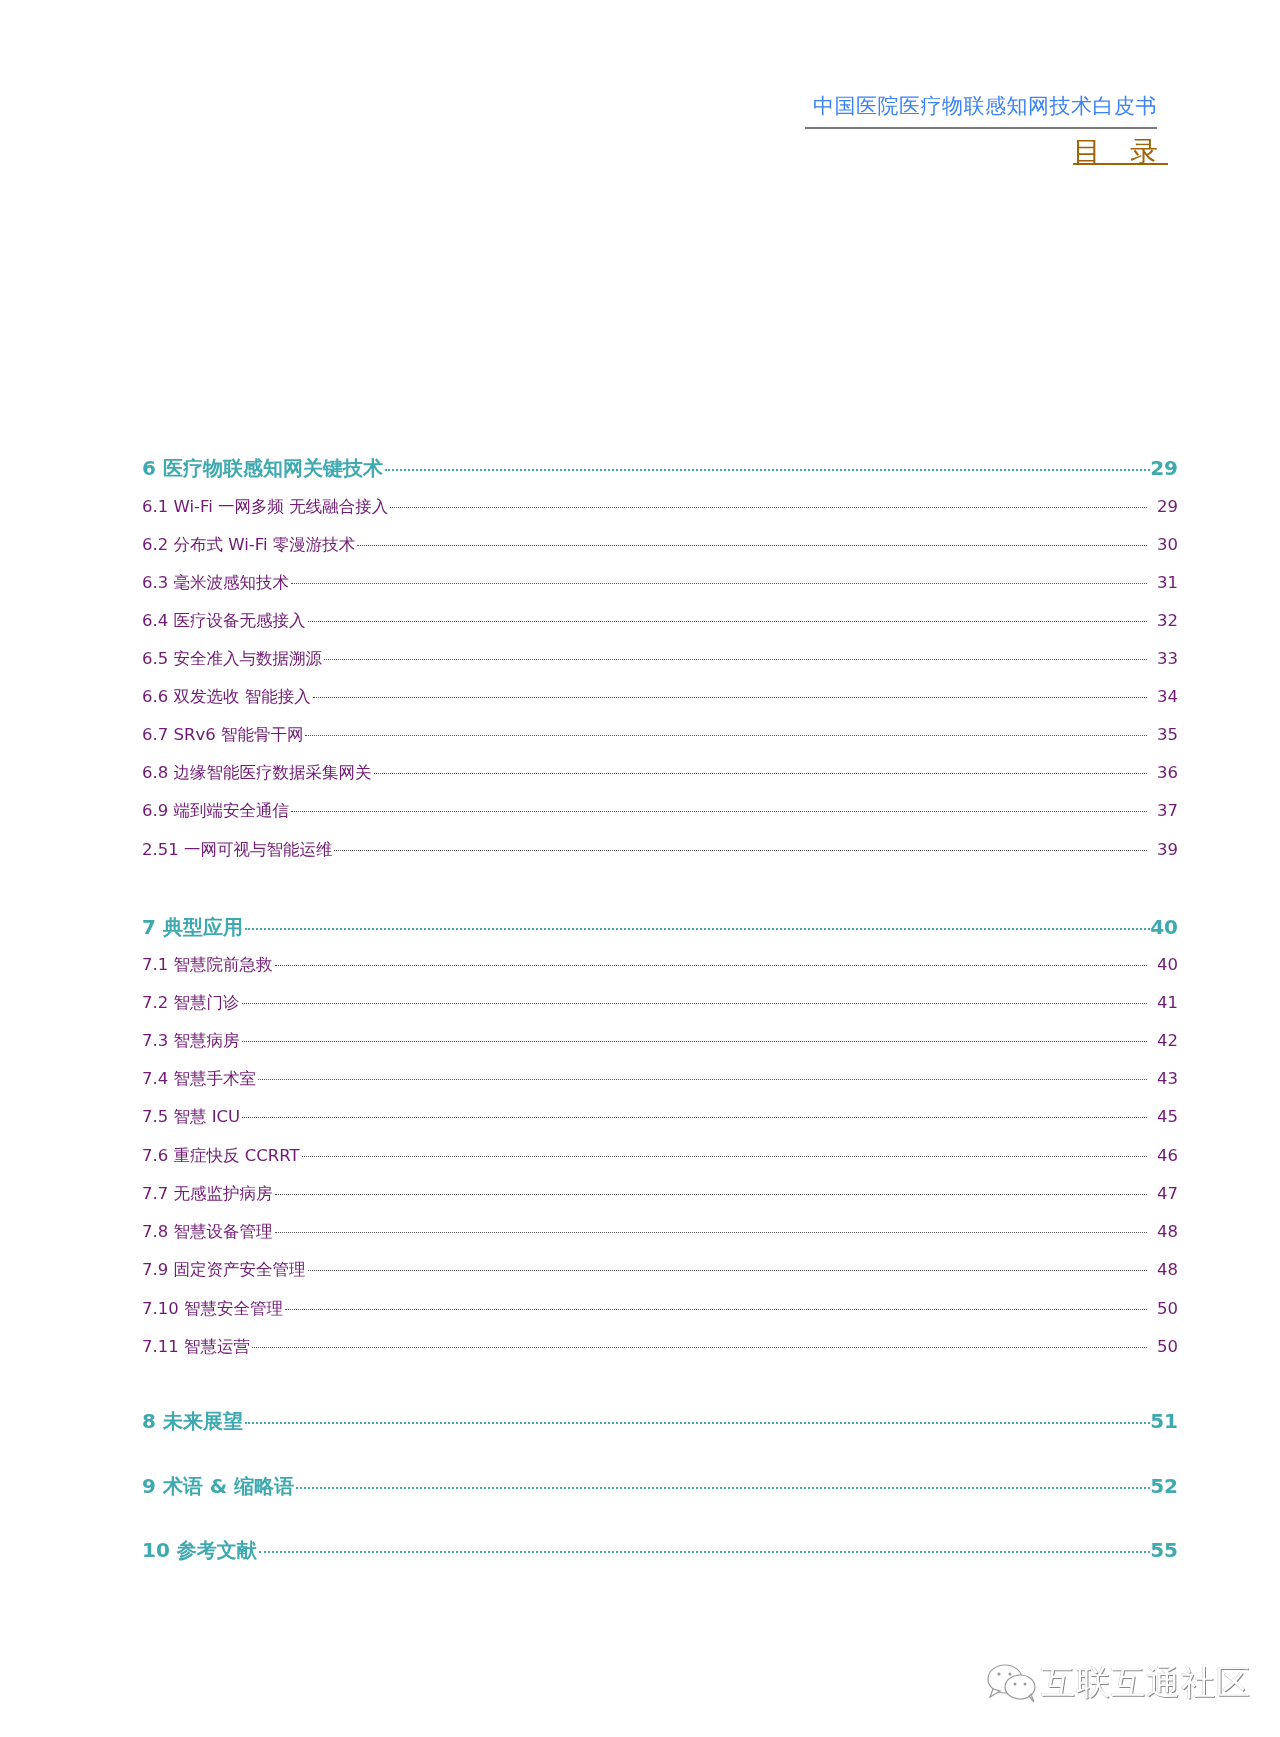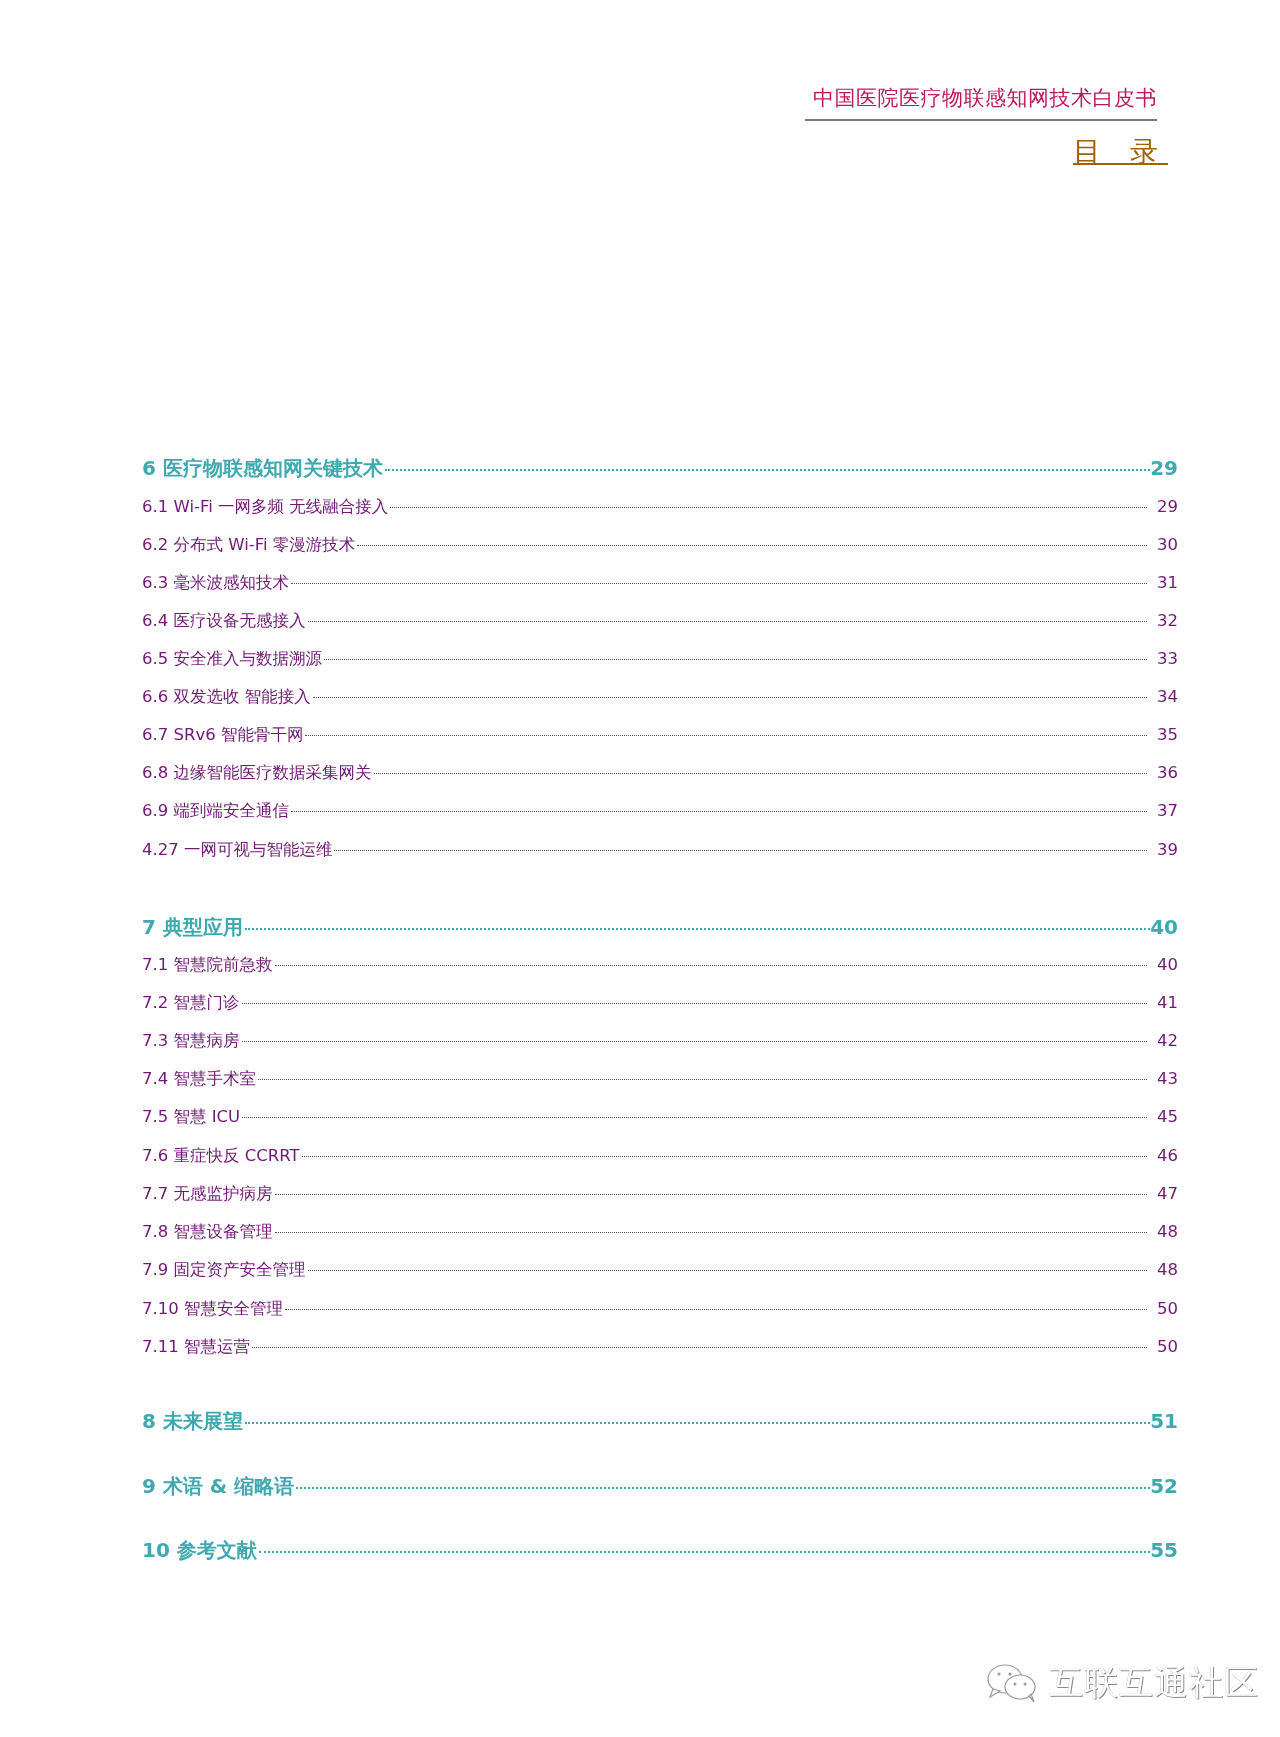--- a/index.html
+++ b/index.html
@@ -1,38 +1,38 @@
 <!DOCTYPE html>
 <html><head>
 <meta charset="utf-8">
 <style>
   html, body { margin: 0; padding: 0; background: #ffffff; }
   body { width: 1280px; height: 1737px; position: relative; overflow: hidden;
          font-family: "DejaVu Sans", "Liberation Sans", sans-serif; color: #3a3a3a; }
   .doc-header { position: absolute; left: 805px; top: 82px; width: 352px; }
-  .doc-title { font-size: 21px; color: #be185d; text-align: right; white-space: nowrap; letter-spacing: 0.5px; line-height: 32px; }
+  .doc-title { font-size: 21px; color: #3b82f6; text-align: right; white-space: nowrap; letter-spacing: 0.5px; line-height: 32px; margin-top: 8px; }
   .doc-rule { height: 2px; background: #7a7a7a; margin-top: 5px; }
   .toc-title { position: absolute; right: 122px; top: 130px; font-size: 28px; color: #a16207; letter-spacing: 10px; line-height: 44px; margin-right: -10px; text-decoration: underline; }
 
   .toc { position: absolute; left: 121px; width: 1036px; top: 0; }
   .row { position: absolute; left: 0; width: 1036px; display: flex; align-items: baseline; white-space: nowrap; margin-left: 21px; }
   .row .label { flex: 0 0 auto; }
   .row .leader { flex: 1 1 auto; overflow: hidden; height: 1em; position: relative; margin: 0 2px; }
   .row .leader::after { content: ""; position: absolute; left: 0; right: 0; bottom: 0.2em; border-bottom: 2px dotted currentColor; }
   .row .page { flex: 0 0 auto; text-align: left; }
 
   .row.sub { font-size: 16.5px; color: #701a75; height: 24px; }
   .row.sub .leader { color: #555; }
   .row.sub .leader::after { border-bottom-width: 1.5px; }
   .row.sub .page { padding-left: 8px; }
 
   .row.chap { font-size: 20px; font-weight: bold; color: #3fa9b0; height: 28px; }
   .row.chap .leader { color: #3fa9b0; margin-right: 0; }
 
-  .watermark { position: absolute; left: 985px; top: 1660px; display: flex; align-items: center; gap: 8px; }
+  .watermark { position: absolute; left: 985px; top: 1660px; display: flex; align-items: center; }
   .wm-icon { width: 56px; height: 42px; position: relative; }
   .wm-text { font-size: 34px; color: #ffffff; letter-spacing: 1px;
              text-shadow: 1px 1px 0 #8a8a8a, -0.5px -0.5px 0 #c8c8c8; }
 </style>
 </head>
 <body>
 
 <div class="doc-header">
   <div class="doc-title">中国医院医疗物联感知网技术白皮书</div>
   <div class="doc-rule"></div>
@@ -85,21 +85,21 @@
     <span class="label">6.8 边缘智能医疗数据采集网关</span>
     <span class="leader"></span>
     <span class="page">36</span>
   </div>
   <div class="row sub" style="top:799px">
     <span class="label">6.9 端到端安全通信</span>
     <span class="leader"></span>
     <span class="page">37</span>
   </div>
   <div class="row sub" style="top:838px">
-    <span class="label">4.27 一网可视与智能运维</span>
+    <span class="label">2.51 一网可视与智能运维</span>
     <span class="leader"></span>
     <span class="page">39</span>
   </div>
 
   <div class="row chap" style="top:914px">
     <span class="label">7 典型应用</span>
     <span class="leader"></span>
     <span class="page">40</span>
   </div>
   <div class="row sub" style="top:953px">

